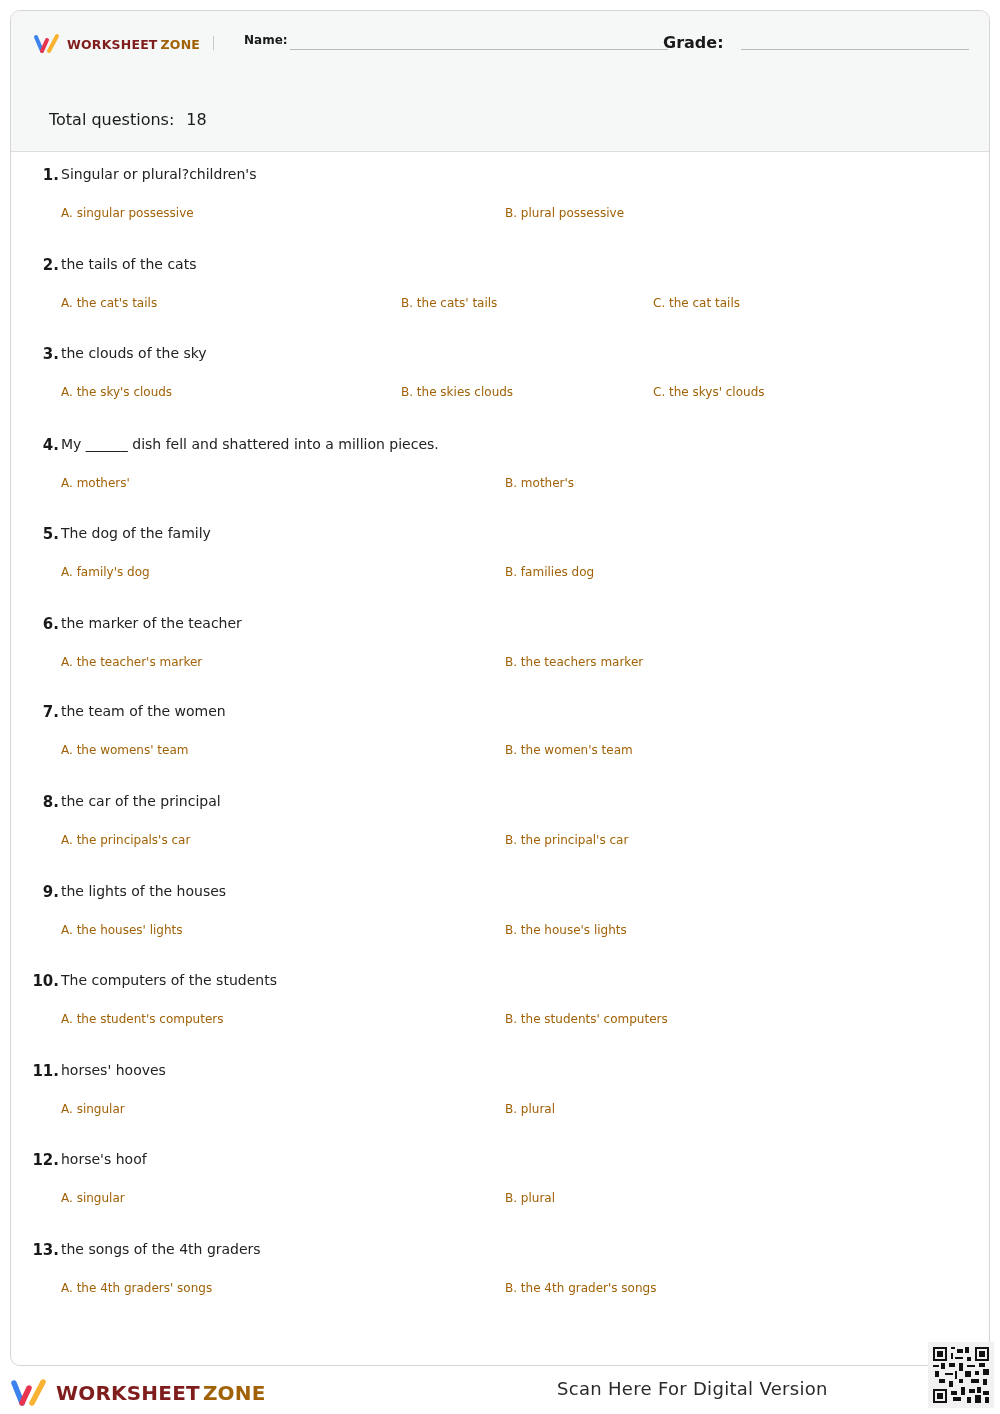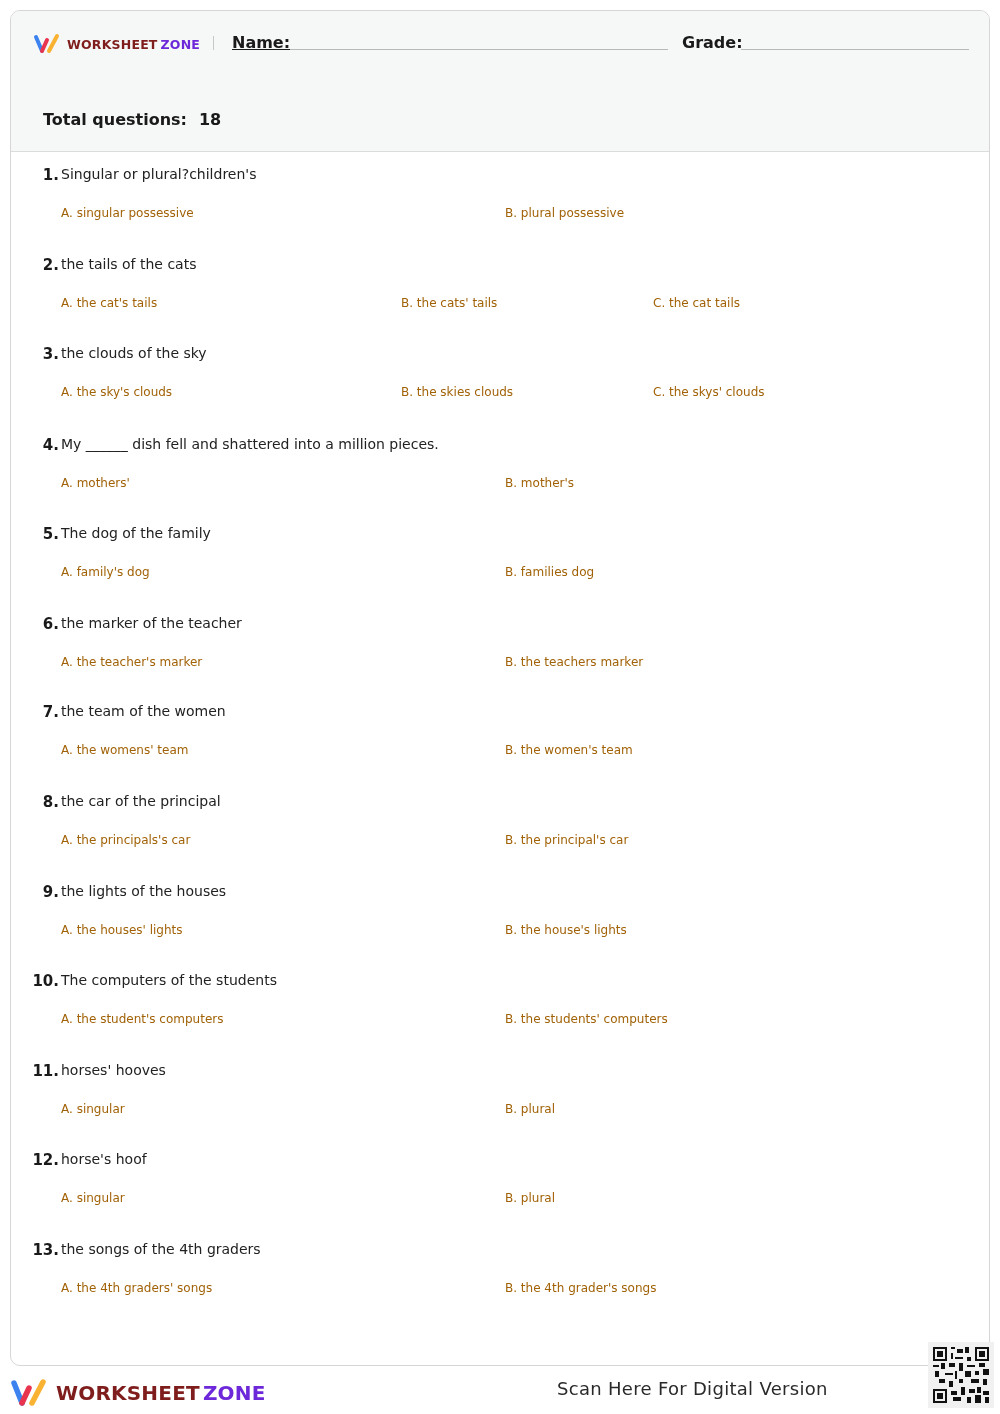--- a/index.html
+++ b/index.html
@@ -5,27 +5,27 @@
   html, body { margin: 0; padding: 0; background: #ffffff; }
   body { width: 1000px; height: 1414px; position: relative; overflow: hidden;
          font-family: "DejaVu Sans", sans-serif; color: #222; }
   .sheet { position: absolute; left: 10px; top: 10px; width: 978px; height: 1354px;
            border: 1px solid #d6d6d6; border-radius: 10px; background: #fff; overflow: hidden; }
   .header { position: absolute; left: 0; top: 0; width: 978px; height: 140px;
             background: #f6f7f7; border-bottom: 1px solid #dcdcdc; }
   .logo { position: absolute; left: 22px; top: 22px; height: 22px; display: flex; align-items: center; }
   .logo-text { font-family: "DejaVu Sans", sans-serif; font-weight: bold; font-size: 12.5px; letter-spacing: 0.2px; margin-left: 4px; }
   .logo-text .ws { color: #7f1d1d; }
-  .logo-text .zn { color: #6d28d9; margin-left: 3px; }
+  .logo-text .zn { color: #a16207; margin-left: 3px; }
   .sep { position: absolute; left: 202px; top: 25px; width: 1px; height: 14px; background: #c8c8c8; }
-  .name-label { position: absolute; left: 221px; top: 22px; font-weight: bold; font-size: 16px; color: #1a1a1a; text-decoration: underline; }
+  .name-label { position: absolute; left: 233px; top: 22px; font-weight: bold; font-size: 12px; color: #1a1a1a; }
   .name-line { position: absolute; left: 279px; top: 38px; width: 378px; height: 1px; background: #b9b9b9; }
-  .grade-label { position: absolute; left: 671px; top: 22px; font-weight: bold; font-size: 16px; color: #1a1a1a; }
+  .grade-label { position: absolute; left: 652px; top: 22px; font-weight: bold; font-size: 16px; color: #1a1a1a; }
   .grade-line { position: absolute; left: 730px; top: 38px; width: 228px; height: 1px; background: #b9b9b9; }
-  .total { position: absolute; left: 32px; top: 99px; font-weight: bold; font-size: 16px; color: #1a1a1a; }
+  .total { position: absolute; left: 38px; top: 99px; font-weight: normal; font-size: 16px; color: #1a1a1a; }
   .total .count { margin-left: 12px; }
 
   .q { position: absolute; left: 0; width: 978px; }
   .q-num { position: absolute; right: 930px; top: 0; font-weight: bold; font-size: 15px; color: #1a1a1a; text-align: right; white-space: nowrap; }
   .q-text { position: absolute; left: 50px; top: 0; font-size: 14px; color: #222; white-space: nowrap; }
   .opt { position: absolute; top: 40px; font-size: 12px; color: #a16207; white-space: nowrap; }
   .opt.c2-0 { left: 50px; } .opt.c2-1 { left: 494px; }
   .opt.c3-0 { left: 50px; } .opt.c3-1 { left: 346px; margin-left: 44px; } .opt.c3-2 { left: 642px; }
 
   .footer-logo { position: absolute; left: 10px; top: 1378px; height: 30px; display: flex; align-items: center; }

